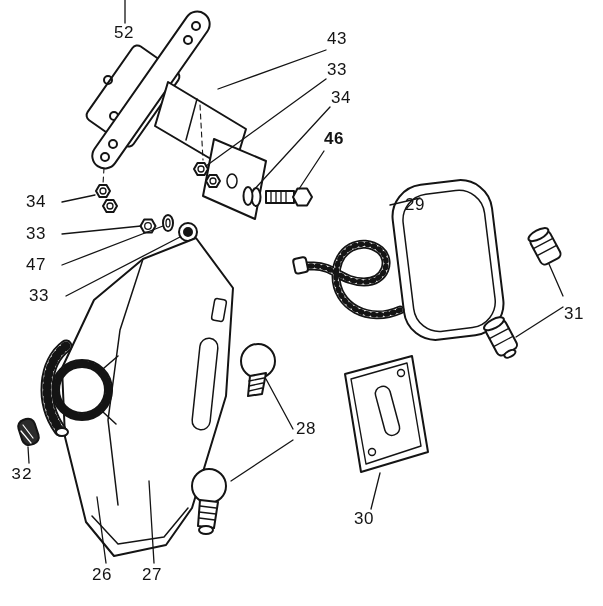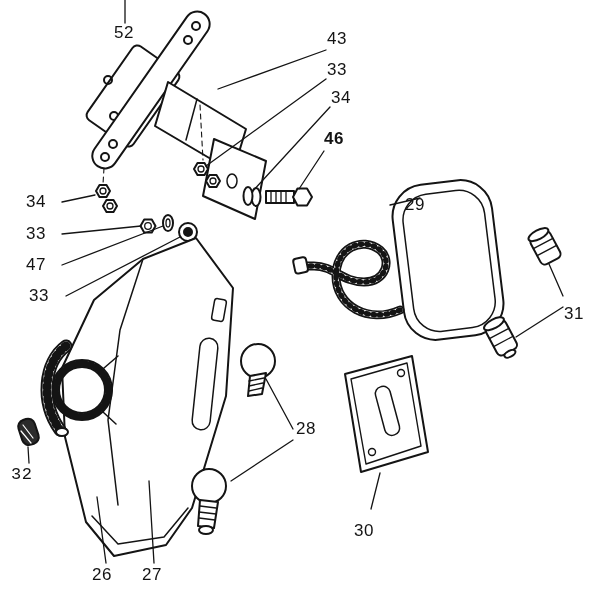--- a/index.html
+++ b/index.html
@@ -206,17 +206,17 @@
   <div class="part-label" style="left:331px;top:89px;">34</div>
   <div class="part-label" style="left:324px;top:130px;font-weight:bold;">46</div>
   <div class="part-label" style="left:26px;top:193px;">34</div>
   <div class="part-label" style="left:26px;top:225px;">33</div>
   <div class="part-label" style="left:26px;top:256px;">47</div>
   <div class="part-label" style="left:29px;top:287px;">33</div>
   <div class="part-label" style="left:364px;top:196px;margin-left:41px;">29</div>
   <div class="part-label" style="left:564px;top:293px;margin-top:12px;">31</div>
   <div class="part-label" style="left:11px;top:466px;font-family:Liberation Mono, monospace;">32</div>
   <div class="part-label" style="left:296px;top:420px;">28</div>
-  <div class="part-label" style="left:354px;top:510px;margin-top:12px;">30</div>
+  <div class="part-label" style="left:354px;top:510px;">30</div>
   <div class="part-label" style="left:92px;top:566px;">26</div>
   <div class="part-label" style="left:142px;top:566px;">27</div>
 
 </div>
 
 </body></html>

